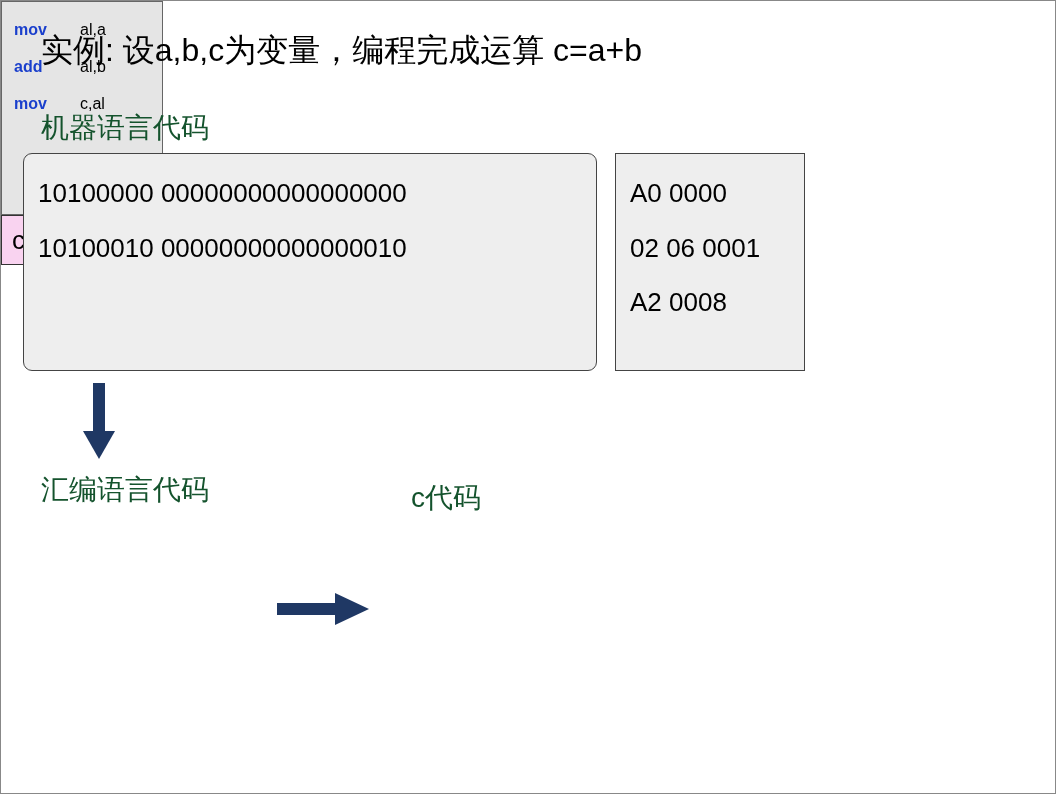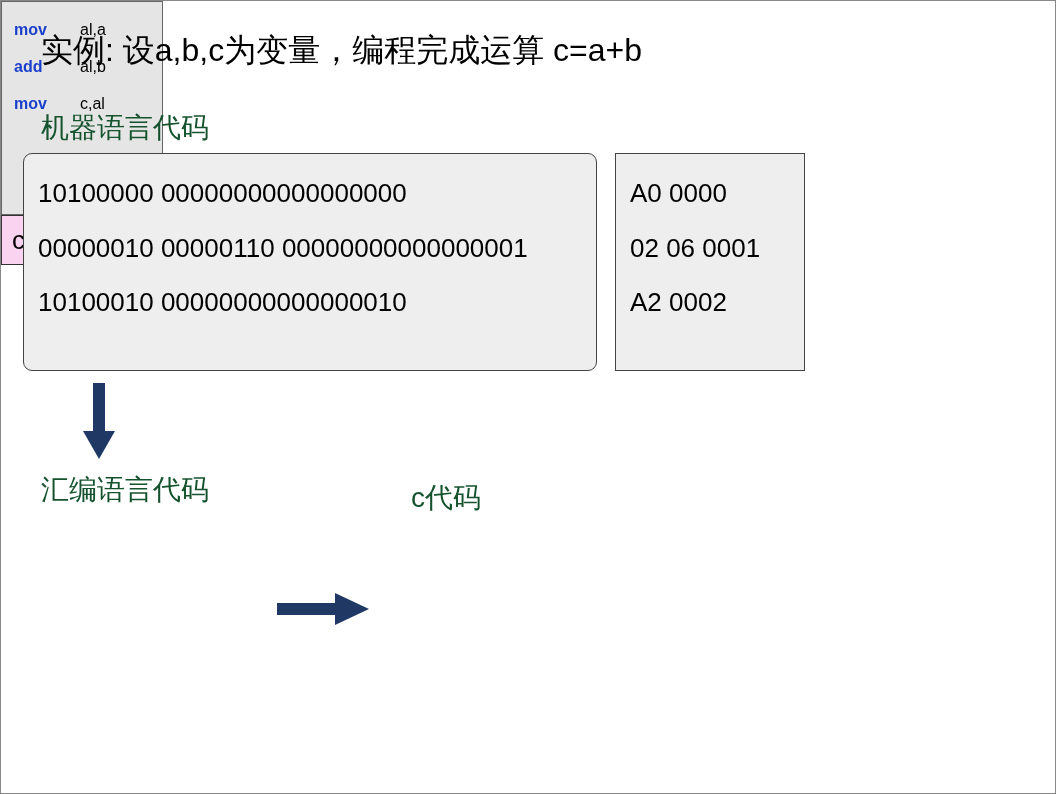--- a/index.html
+++ b/index.html
@@ -91,28 +91,27 @@
 </style>
 </head>
 <body>
 
 <div class="title">实例: 设a,b,c为变量，编程完成运算 c=a+b</div>
 
 <div class="section-label label-machine">机器语言代码</div>
 
 <div class="box box-binary">
   <div>10100000 00000000000000000</div>
-  <div>00000010 00000110 00000000000000001</div>
   <div>10100010 00000000000000010</div>
 </div>
 
 <div class="box box-hex">
   <div>A0 0000</div>
   <div>02 06 0001</div>
-  <div>A2 0002</div>
+  <div>A2 0008</div>
 </div>
 
 <svg class="arrow-down" width="40" height="82">
   <line x1="20" y1="4" x2="20" y2="56" stroke="#1f3864" stroke-width="12"></line>
   <polygon points="20,80 4,52 36,52" fill="#1f3864"></polygon>
 </svg>
 
 <div class="section-label label-assembly">汇编语言代码</div>
 
 <div class="box-asm">

